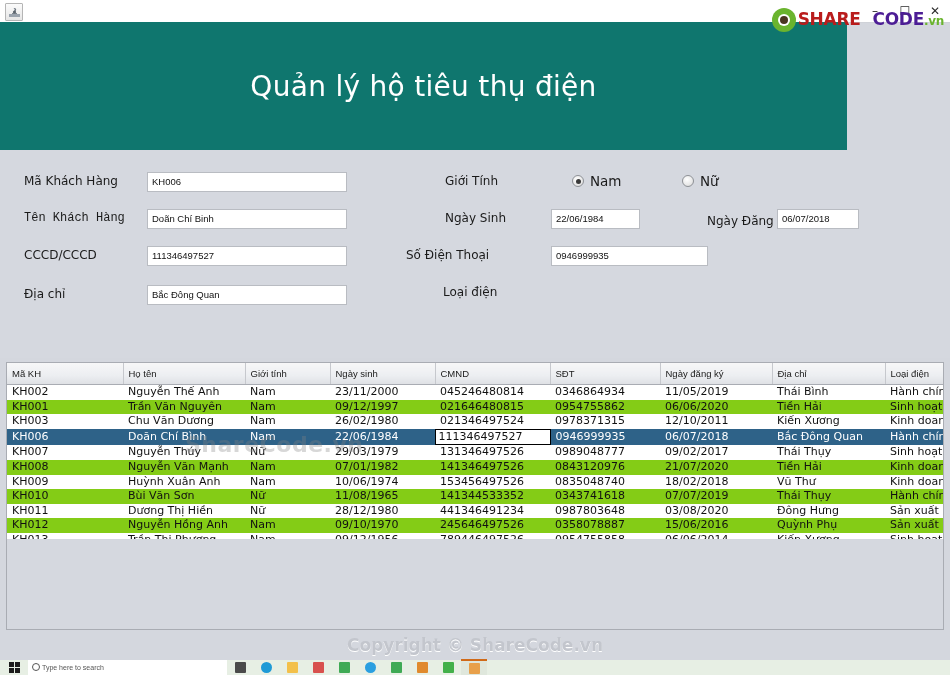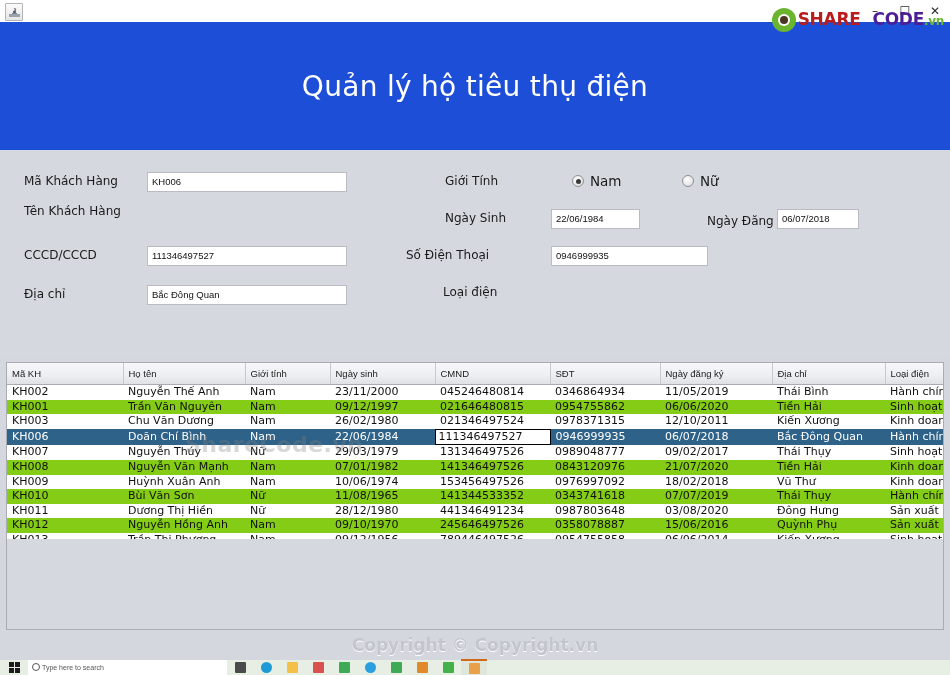--- a/index.html
+++ b/index.html
@@ -50,21 +50,21 @@
   #sharecode-logo .sc-text{
     font-family:"DejaVu Sans",sans-serif;font-weight:bold;font-size:17px;letter-spacing:-0.3px;
     line-height:24px;
   }
   .sc-share{color:#b91c1c;}
   .sc-code{color:#4c1d95;margin-left:12px;}
   .sc-vn{color:#6ab42e;font-size:12px;}
 
   
   #header-banner{
-    position:absolute;left:0;top:22px;width:950px;height:128px;background:#1d4ed8;
+    position:absolute;left:0;top:22px;width:847px;height:128px;background:#0f766e;
     display:flex;align-items:center;justify-content:center;
   }
   #header-title{
     color:#ffffff;font-size:28px;font-weight:normal;
     font-family:"DejaVu Sans","Liberation Sans",sans-serif;
     letter-spacing:0.3px;
   }
 
   
   #form-panel{
@@ -234,21 +234,22 @@
 
   <div id="header-banner">
     <div id="header-title">Quản lý hộ tiêu thụ điện</div>
   </div>
 
   <div id="form-panel">
 
     <div class="fld-label" style="left:24px;top:24px;">Mã Khách Hàng</div>
     <input class="txt-input" style="left: 147px; top: 22px; width: 200px;" value="KH006">
 
-    <div class="fld-label" style="left:24px;top:54px;">Tên Khách Hàng</div>
+    <div class="fld-label" style="left:24px;top:61px;font-family:Liberation Mono, monospace;">Tên Khách Hàng</div>
+    <input class="txt-input" style="left: 147px; top: 59px; width: 200px;" value="Doãn Chí Binh">
 
     <div class="fld-label" style="left:24px;top:98px;">CCCD/CCCD</div>
     <input class="txt-input" style="left: 147px; top: 96px; width: 200px;" value="111346497527">
 
     <div class="fld-label" style="left:24px;top:137px;">Địa chỉ</div>
     <input class="txt-input" style="left: 147px; top: 135px; width: 200px;" value="Bắc Đông Quan">
 
     <div class="fld-label" style="left:445px;top:24px;">Giới Tính</div>
     <div class="radio-wrap" style="left:572px;top:23px;">
       <span class="radio-dot checked"></span>
@@ -390,21 +391,21 @@
             <td>21/07/2020</td>
             <td>Tiền Hải</td>
             <td>Kinh doanh</td>
           </tr>
           <tr class="odd">
             <td>KH009</td>
             <td>Huỳnh Xuân Anh</td>
             <td>Nam</td>
             <td>10/06/1974</td>
             <td>153456497526</td>
-            <td>0976997092</td>
+            <td>0835048740</td>
             <td>18/02/2018</td>
             <td>Vũ Thư</td>
             <td>Kinh doanh</td>
           </tr>
           <tr class="even">
             <td>KH010</td>
             <td>Bùi Văn Sơn</td>
             <td>Nữ</td>
             <td>11/08/1965</td>
             <td>141344533352</td>
@@ -467,21 +468,21 @@
             <td>16/09/2019</td>
             <td>Đông Hưng</td>
             <td>Kinh doanh</td>
           </tr>
         </tbody>
     </table>
     <div id="table-filler"></div>
   </div>
 
   <div id="center-watermark">ShareCode.vn</div>
-  <div id="footer-watermark">Copyright © Copyright.vn</div>
+  <div id="footer-watermark">Copyright © ShareCode.vn</div>
 
   <div id="taskbar">
     <div id="tb-start">
       <svg width="11" height="11" viewBox="0 0 11 11">
           <rect x="0" y="0" width="5" height="5" fill="#1b1b1b"></rect>
           <rect x="6" y="0" width="5" height="5" fill="#1b1b1b"></rect>
           <rect x="0" y="6" width="5" height="5" fill="#1b1b1b"></rect>
           <rect x="6" y="6" width="5" height="5" fill="#1b1b1b"></rect>
         </svg>
     </div>

